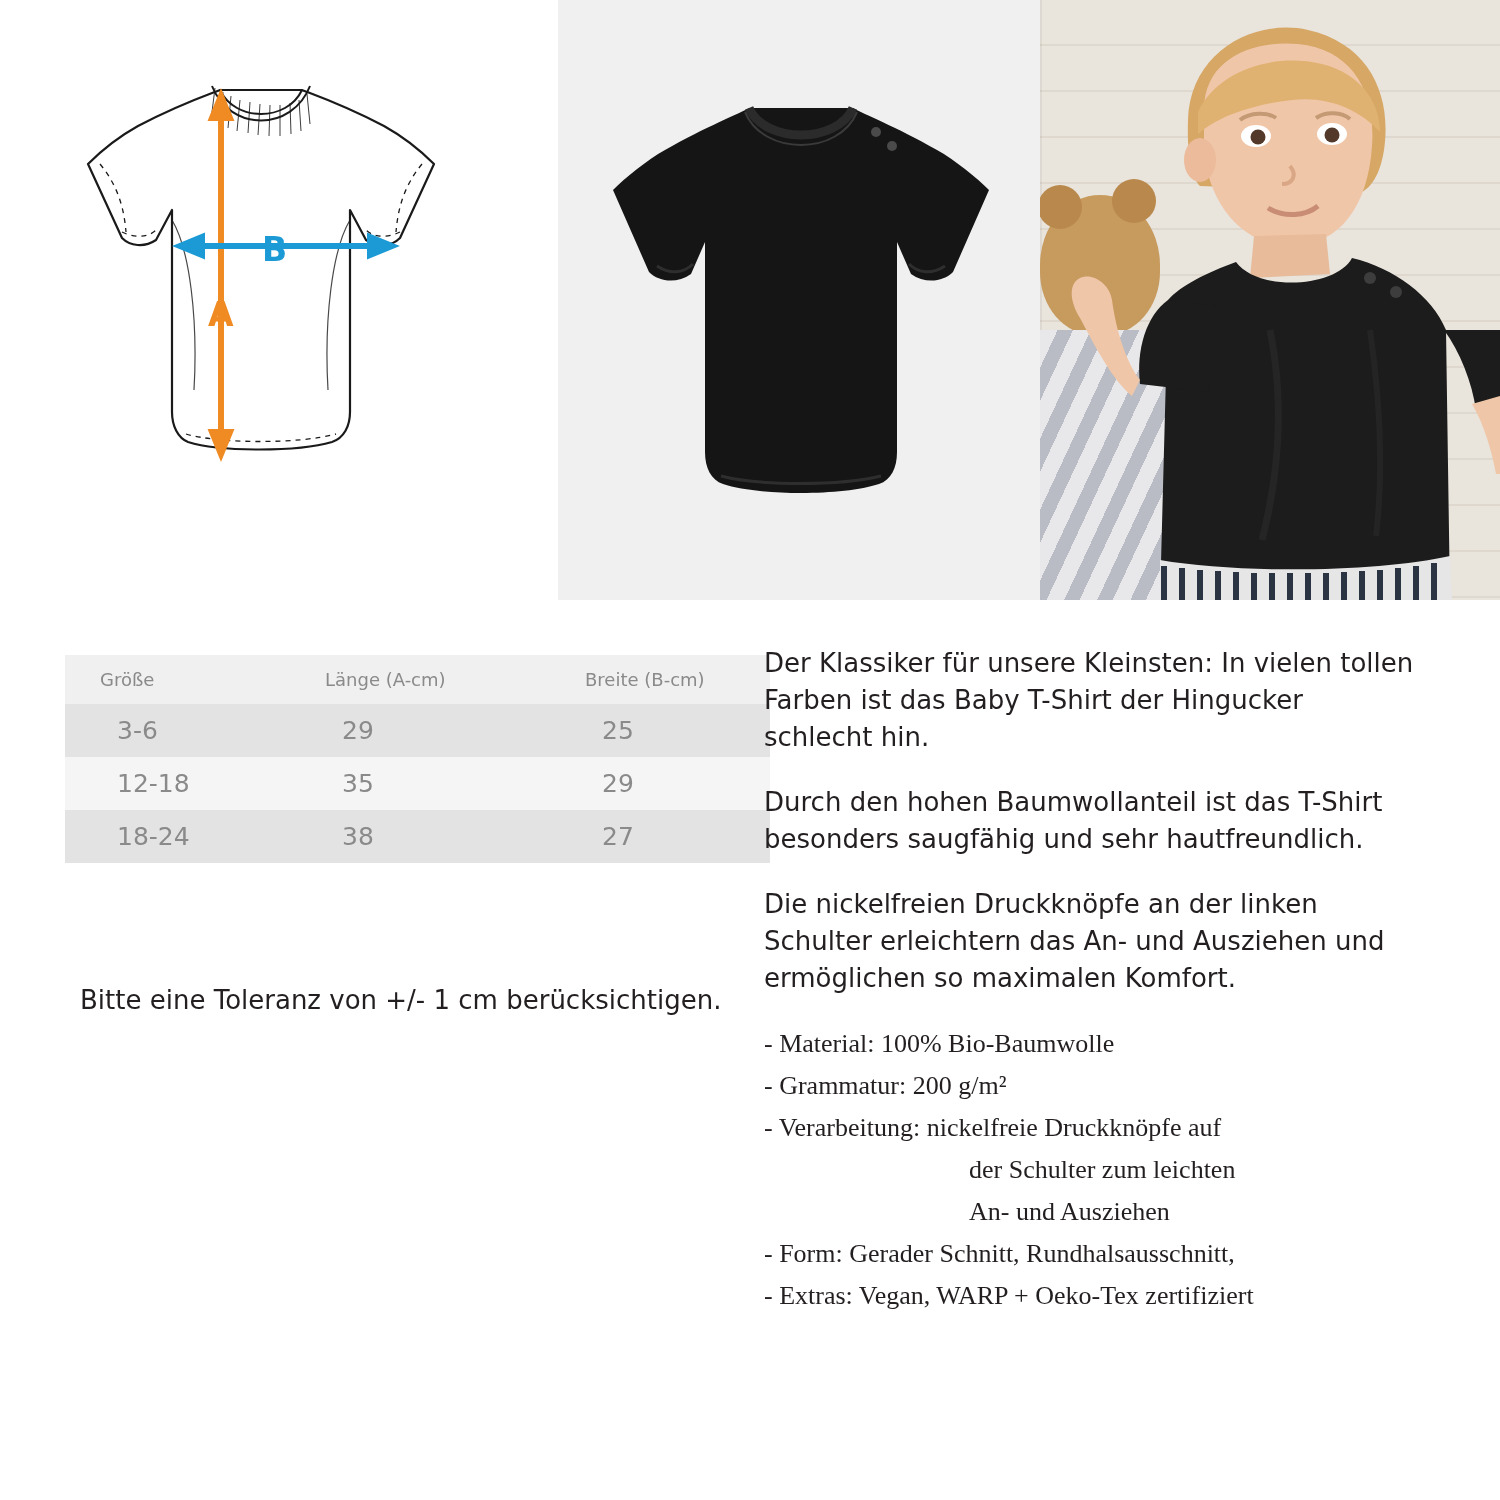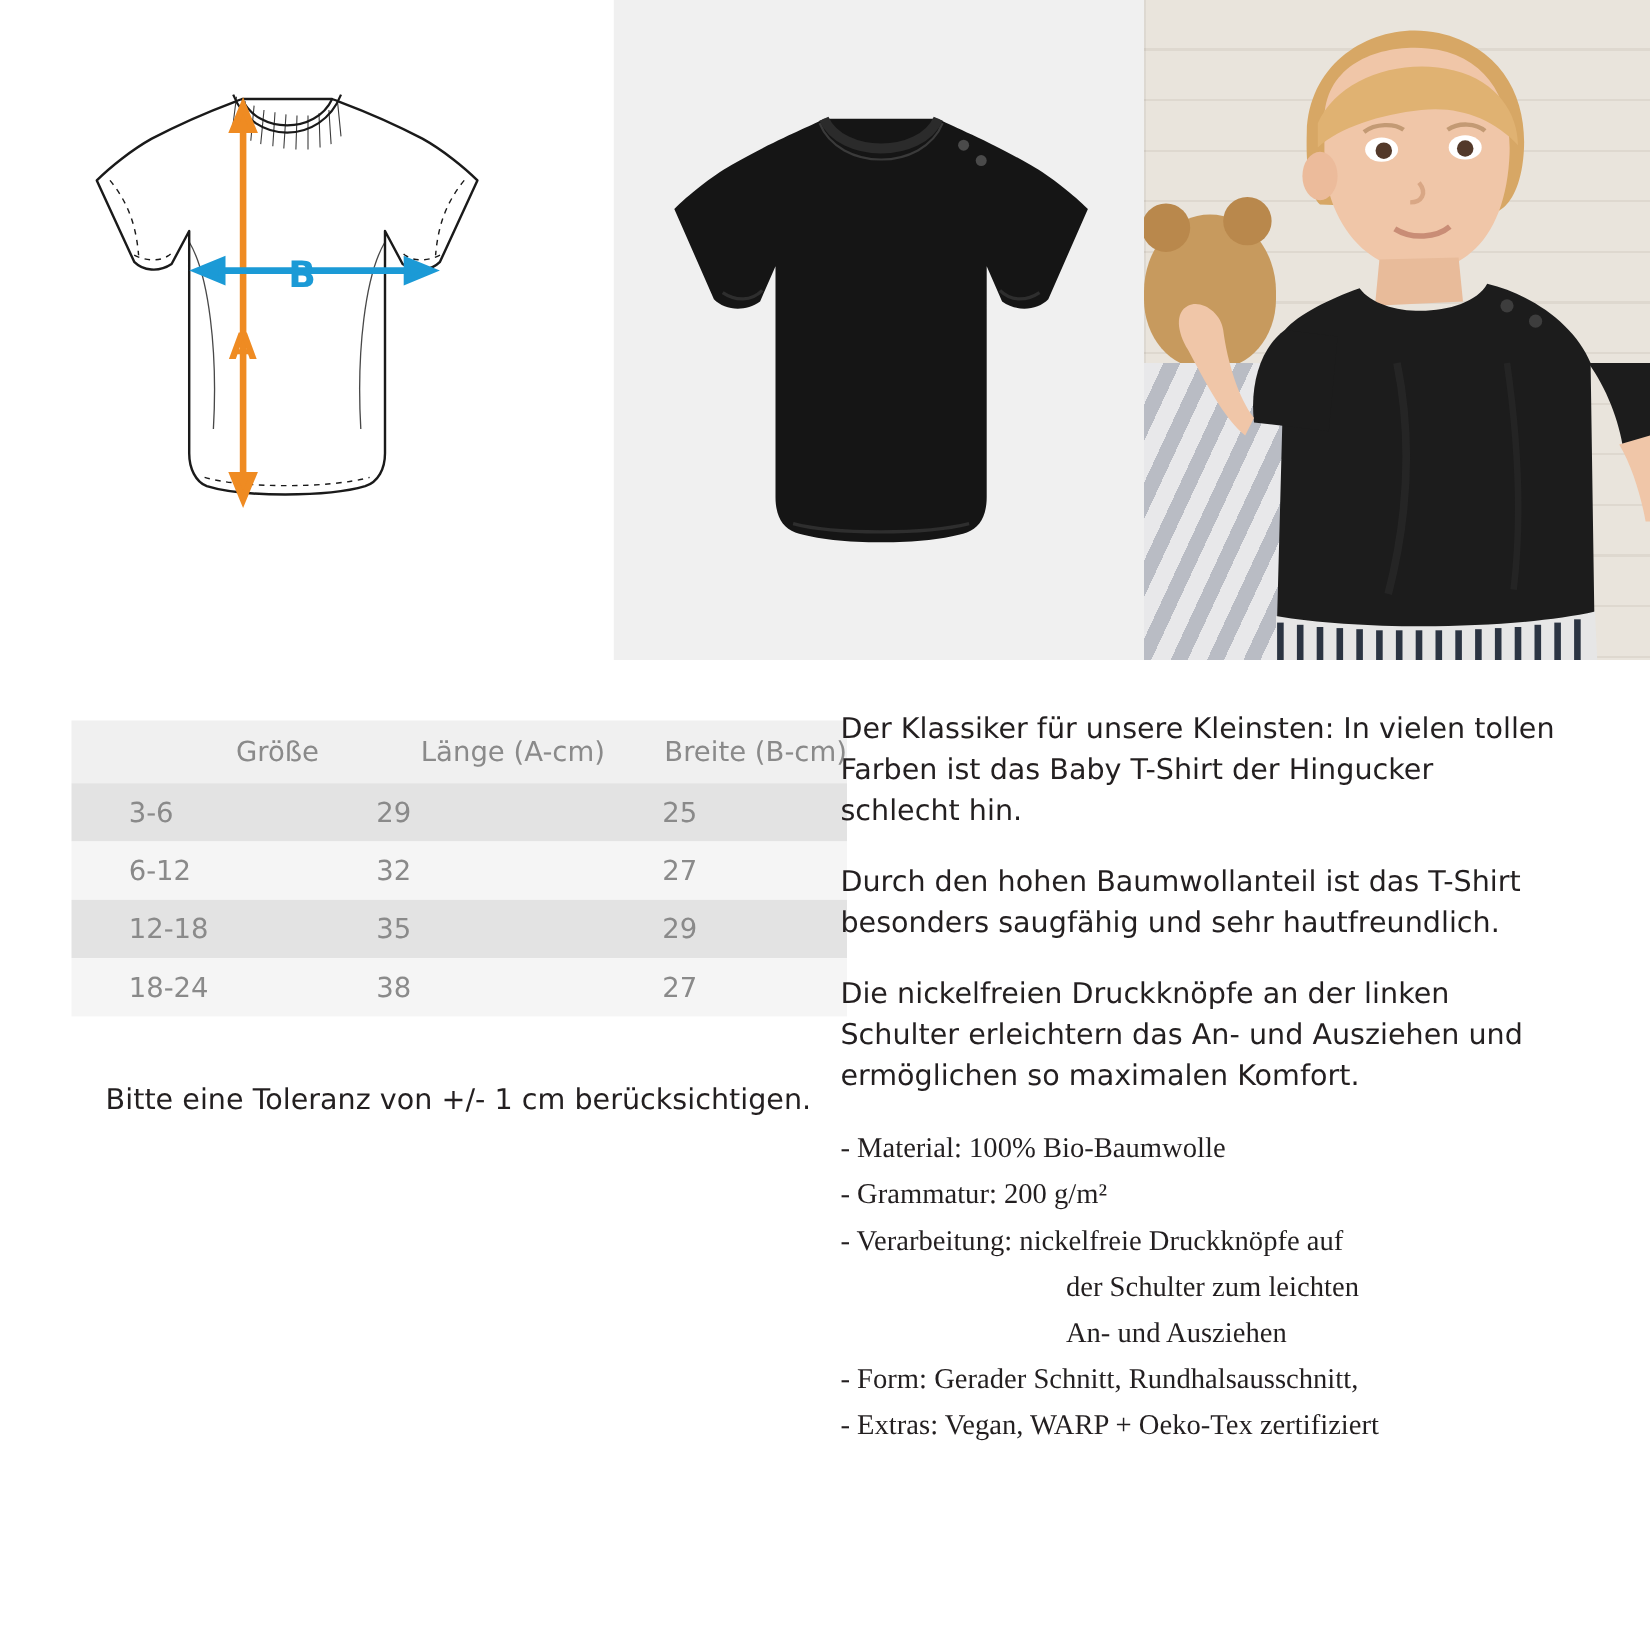--- a/index.html
+++ b/index.html
@@ -63,33 +63,33 @@
   .child{position:absolute;left:0;top:0;width:460px;height:600px;}
 
   
   .table-wrap{
     position:absolute;left:65px;top:655px;width:705px;
     font-family:"DejaVu Sans", sans-serif;
   }
   table{border-collapse:collapse;width:705px;}
   thead th{
     background:#f0f0f0;color:#8a8a8a;font-weight:normal;
-    font-size:25px;text-align:right;padding:14px 0 14px 35px;
+    font-size:18px;text-align:left;padding:14px 0 14px 35px;
   }
   tbody td{
     color:#8a8a8a;font-size:25px;padding:12px 0 12px 52px;
   }
   tbody tr:nth-child(odd){background:#e3e3e3;}
   tbody tr:nth-child(even){background:#f5f5f5;}
   col.c1{width:225px;}
   col.c2{width:260px;}
   col.c3{width:220px;}
 
   .tolerance{
-    position:absolute;left:96px;top:985px;
+    position:absolute;left:80px;top:985px;
     font-size:26px;color:#231f20;
   }
 
   
   .text-col{
     position:absolute;left:764px;top:645px;width:650px;
     font-size:26px;line-height:37px;color:#231f20;
   }
   .text-col p{margin:0 0 28px 0;}
   .spec-list{margin:0;padding:0;list-style:none;font-family:Liberation Serif, serif;}
@@ -237,25 +237,20 @@
         <th>Breite (B-cm)</th>
       </tr>
     </thead>
     <tbody>
       <tr>
         <td>3-6</td>
         <td>29</td>
         <td>25</td>
       </tr>
       <tr>
-        <td>6-12</td>
-        <td>32</td>
-        <td>27</td>
-      </tr>
-      <tr>
         <td>12-18</td>
         <td>35</td>
         <td>29</td>
       </tr>
       <tr>
         <td>18-24</td>
         <td>38</td>
         <td>27</td>
       </tr>
     </tbody>

